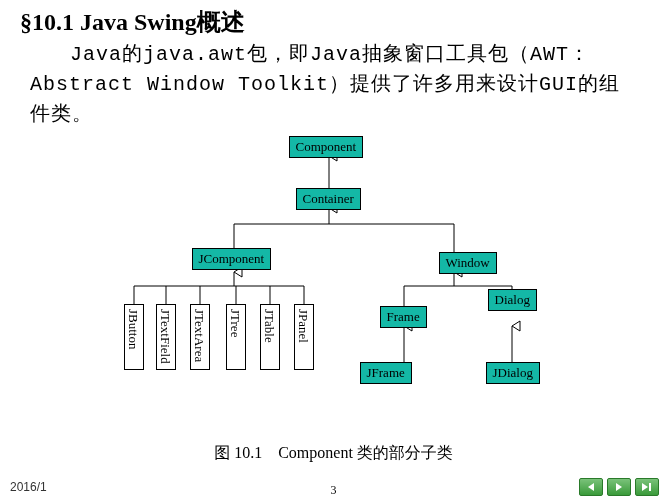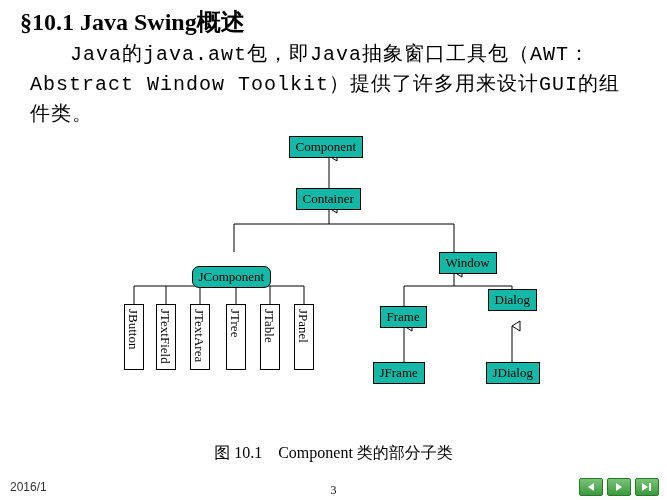--- a/index.html
+++ b/index.html
@@ -139,25 +139,25 @@
     <line x1="300" y1="152" x2="300" y2="172" stroke="#000"></line>
     <line x1="408" y1="152" x2="408" y2="172" stroke="#000"></line>
 
     <line x1="300" y1="192" x2="300" y2="228" stroke="#000" marker-start="url(#tri)"></line>
 
     <line x1="408" y1="192" x2="408" y2="228" stroke="#000" marker-start="url(#tri)"></line>
   </svg>
 
   <div class="box" style="left:185px; top:2px;">Component</div>
   <div class="box" style="left:192px; top:54px;">Container</div>
-  <div class="box" style="left:88px; top:132px;border-radius:7px;">JComponent</div>
+  <div class="box" style="left:88px; top:114px;">JComponent</div>
   <div class="box" style="left:335px; top:118px;">Window</div>
   <div class="box" style="left:276px; top:172px;">Frame</div>
   <div class="box" style="left:384px; top:155px;">Dialog</div>
-  <div class="box" style="left:269px; top:228px;">JFrame</div>
+  <div class="box" style="left:256px; top:228px;">JFrame</div>
   <div class="box" style="left:382px; top:228px;">JDialog</div>
 
   <div class="vbox" style="left:20px; top:170px;">JButton</div>
   <div class="vbox" style="left:52px; top:170px;">JTextField</div>
   <div class="vbox" style="left:86px; top:170px;">JTextArea</div>
   <div class="vbox" style="left:122px; top:170px;">JTree</div>
   <div class="vbox" style="left:156px; top:170px;">JTable</div>
   <div class="vbox" style="left:190px; top:170px;">JPanel</div>
 </div>
 

